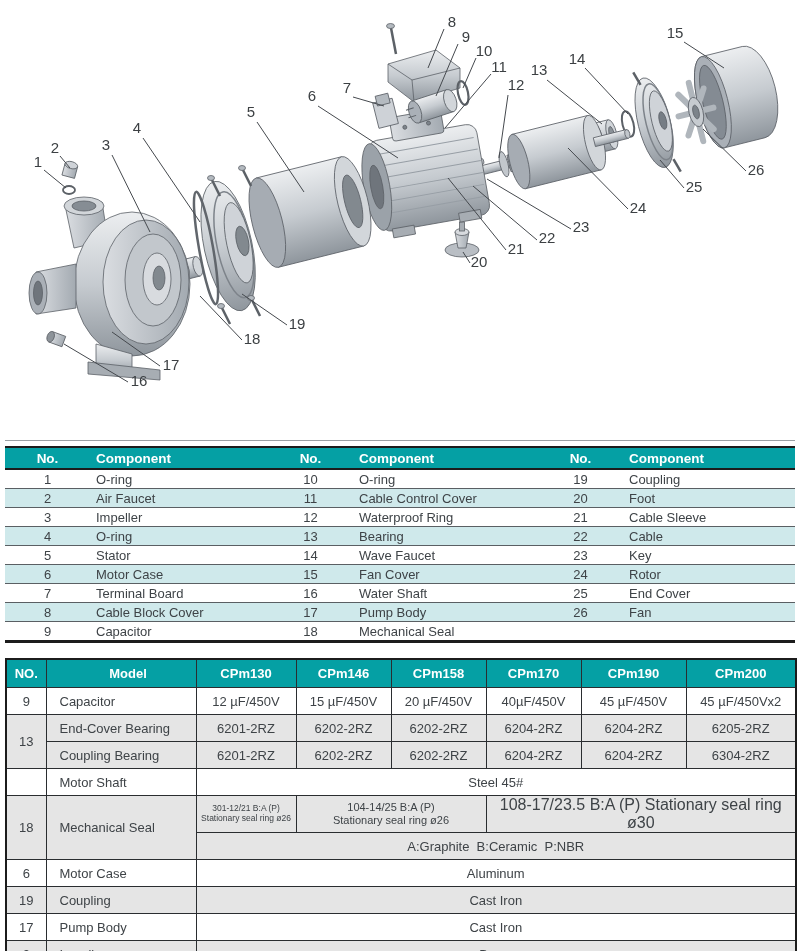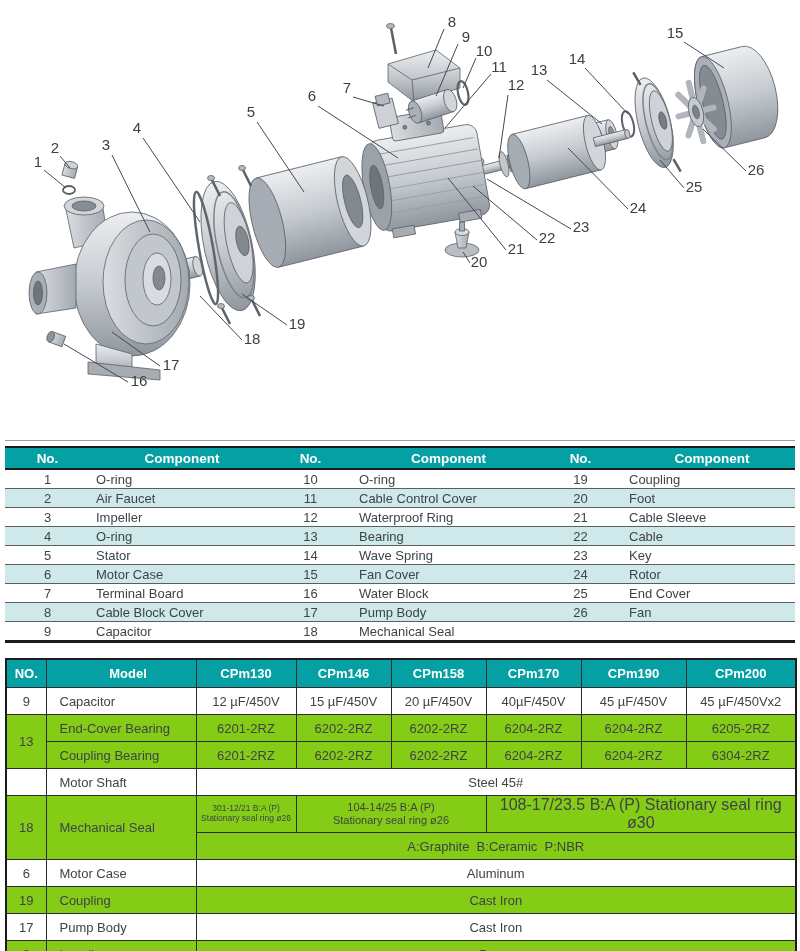--- a/index.html
+++ b/index.html
@@ -12,37 +12,37 @@
   .callout{font-size:15px;fill:#3c4043;}
   
   .tables{padding:16px 5px;}
   .hairline{border-top:1px solid #9aa0a4;margin:4px 0 5px 0;}
   
   table{border-collapse:collapse;table-layout:fixed;}
   .t1{width:790px;border-top:2px solid #1c1c1c;border-bottom:3px solid #1c1c1c;}
   .t1 th{
     background:#05a0a4;color:#ffffff;font-size:13.5px;font-weight:bold;
     height:20px;border-top:2px solid #1c1c1c;border-bottom:2px solid #1c1c1c;
-    text-align:center;padding:0 0 0 6px;
+    text-align:left;padding:0 0 0 6px;
   }
   .t1 th.cno{text-align:center;padding:0;}
   .t1 td{height:18px;font-size:13px;border-top:1px solid #5a5f63;padding:0;}
   .t1 tbody tr:first-child td{border-top:none;}
   .t1 tbody tr:nth-child(even){background:#cfe9eb;}
   .t1 td.no{text-align:center;}
   .t1 td.nm{text-align:left;padding-left:6px;}
   
   .t2wrap{margin-top:15px;}
   .t2{width:790px;border:2px solid #1c1c1c;}
   .t2 th,.t2 td{border:1px solid #2a2d30;font-size:13px;padding:0;}
   .t2 th{background:#05a0a4;color:#ffffff;height:27px;font-weight:bold;text-align:center;}
   .t2 th.model{text-align:center;padding-left:14px;}
   .t2 td{height:26px;text-align:center;background:#ffffff;}
   .t2 td.lbl{text-align:left;padding-left:13px;}
-  .t2 tr.alt td{background:#84cc16;}
+  .t2 tr.alt td{background:#e5e5e5;}
   .t2 td.seal-s{font-size:8.5px;line-height:1.15;}
   .t2 td.seal-m{font-size:11px;line-height:1.2;}
   .t2 td.seal-l{font-size:16px;}
   .t2 tr.sealrow td{height:33px;}
   .t2 td.note{white-space:pre;}
 </style>
 </head>
 <body>
 
 <svg class="diagram" viewBox="0 0 800 420">
@@ -339,37 +339,37 @@
           <td class="nm">O-ring</td>
         <td class="no">13</td>
           <td class="nm">Bearing</td>
         <td class="no">22</td>
           <td class="nm">Cable</td>
       </tr>
       <tr>
         <td class="no">5</td>
           <td class="nm">Stator</td>
         <td class="no">14</td>
-          <td class="nm">Wave Spring</td>
+          <td class="nm">Wave Faucet</td>
         <td class="no">23</td>
           <td class="nm">Key</td>
       </tr>
       <tr>
         <td class="no">6</td>
           <td class="nm">Motor Case</td>
         <td class="no">15</td>
           <td class="nm">Fan Cover</td>
         <td class="no">24</td>
           <td class="nm">Rotor</td>
       </tr>
       <tr>
         <td class="no">7</td>
           <td class="nm">Terminal Board</td>
         <td class="no">16</td>
-          <td class="nm">Water Block</td>
+          <td class="nm">Water Shaft</td>
         <td class="no">25</td>
           <td class="nm">End Cover</td>
       </tr>
       <tr>
         <td class="no">8</td>
           <td class="nm">Cable Block Cover</td>
         <td class="no">17</td>
           <td class="nm">Pump Body</td>
         <td class="no">26</td>
           <td class="nm">Fan</td>

